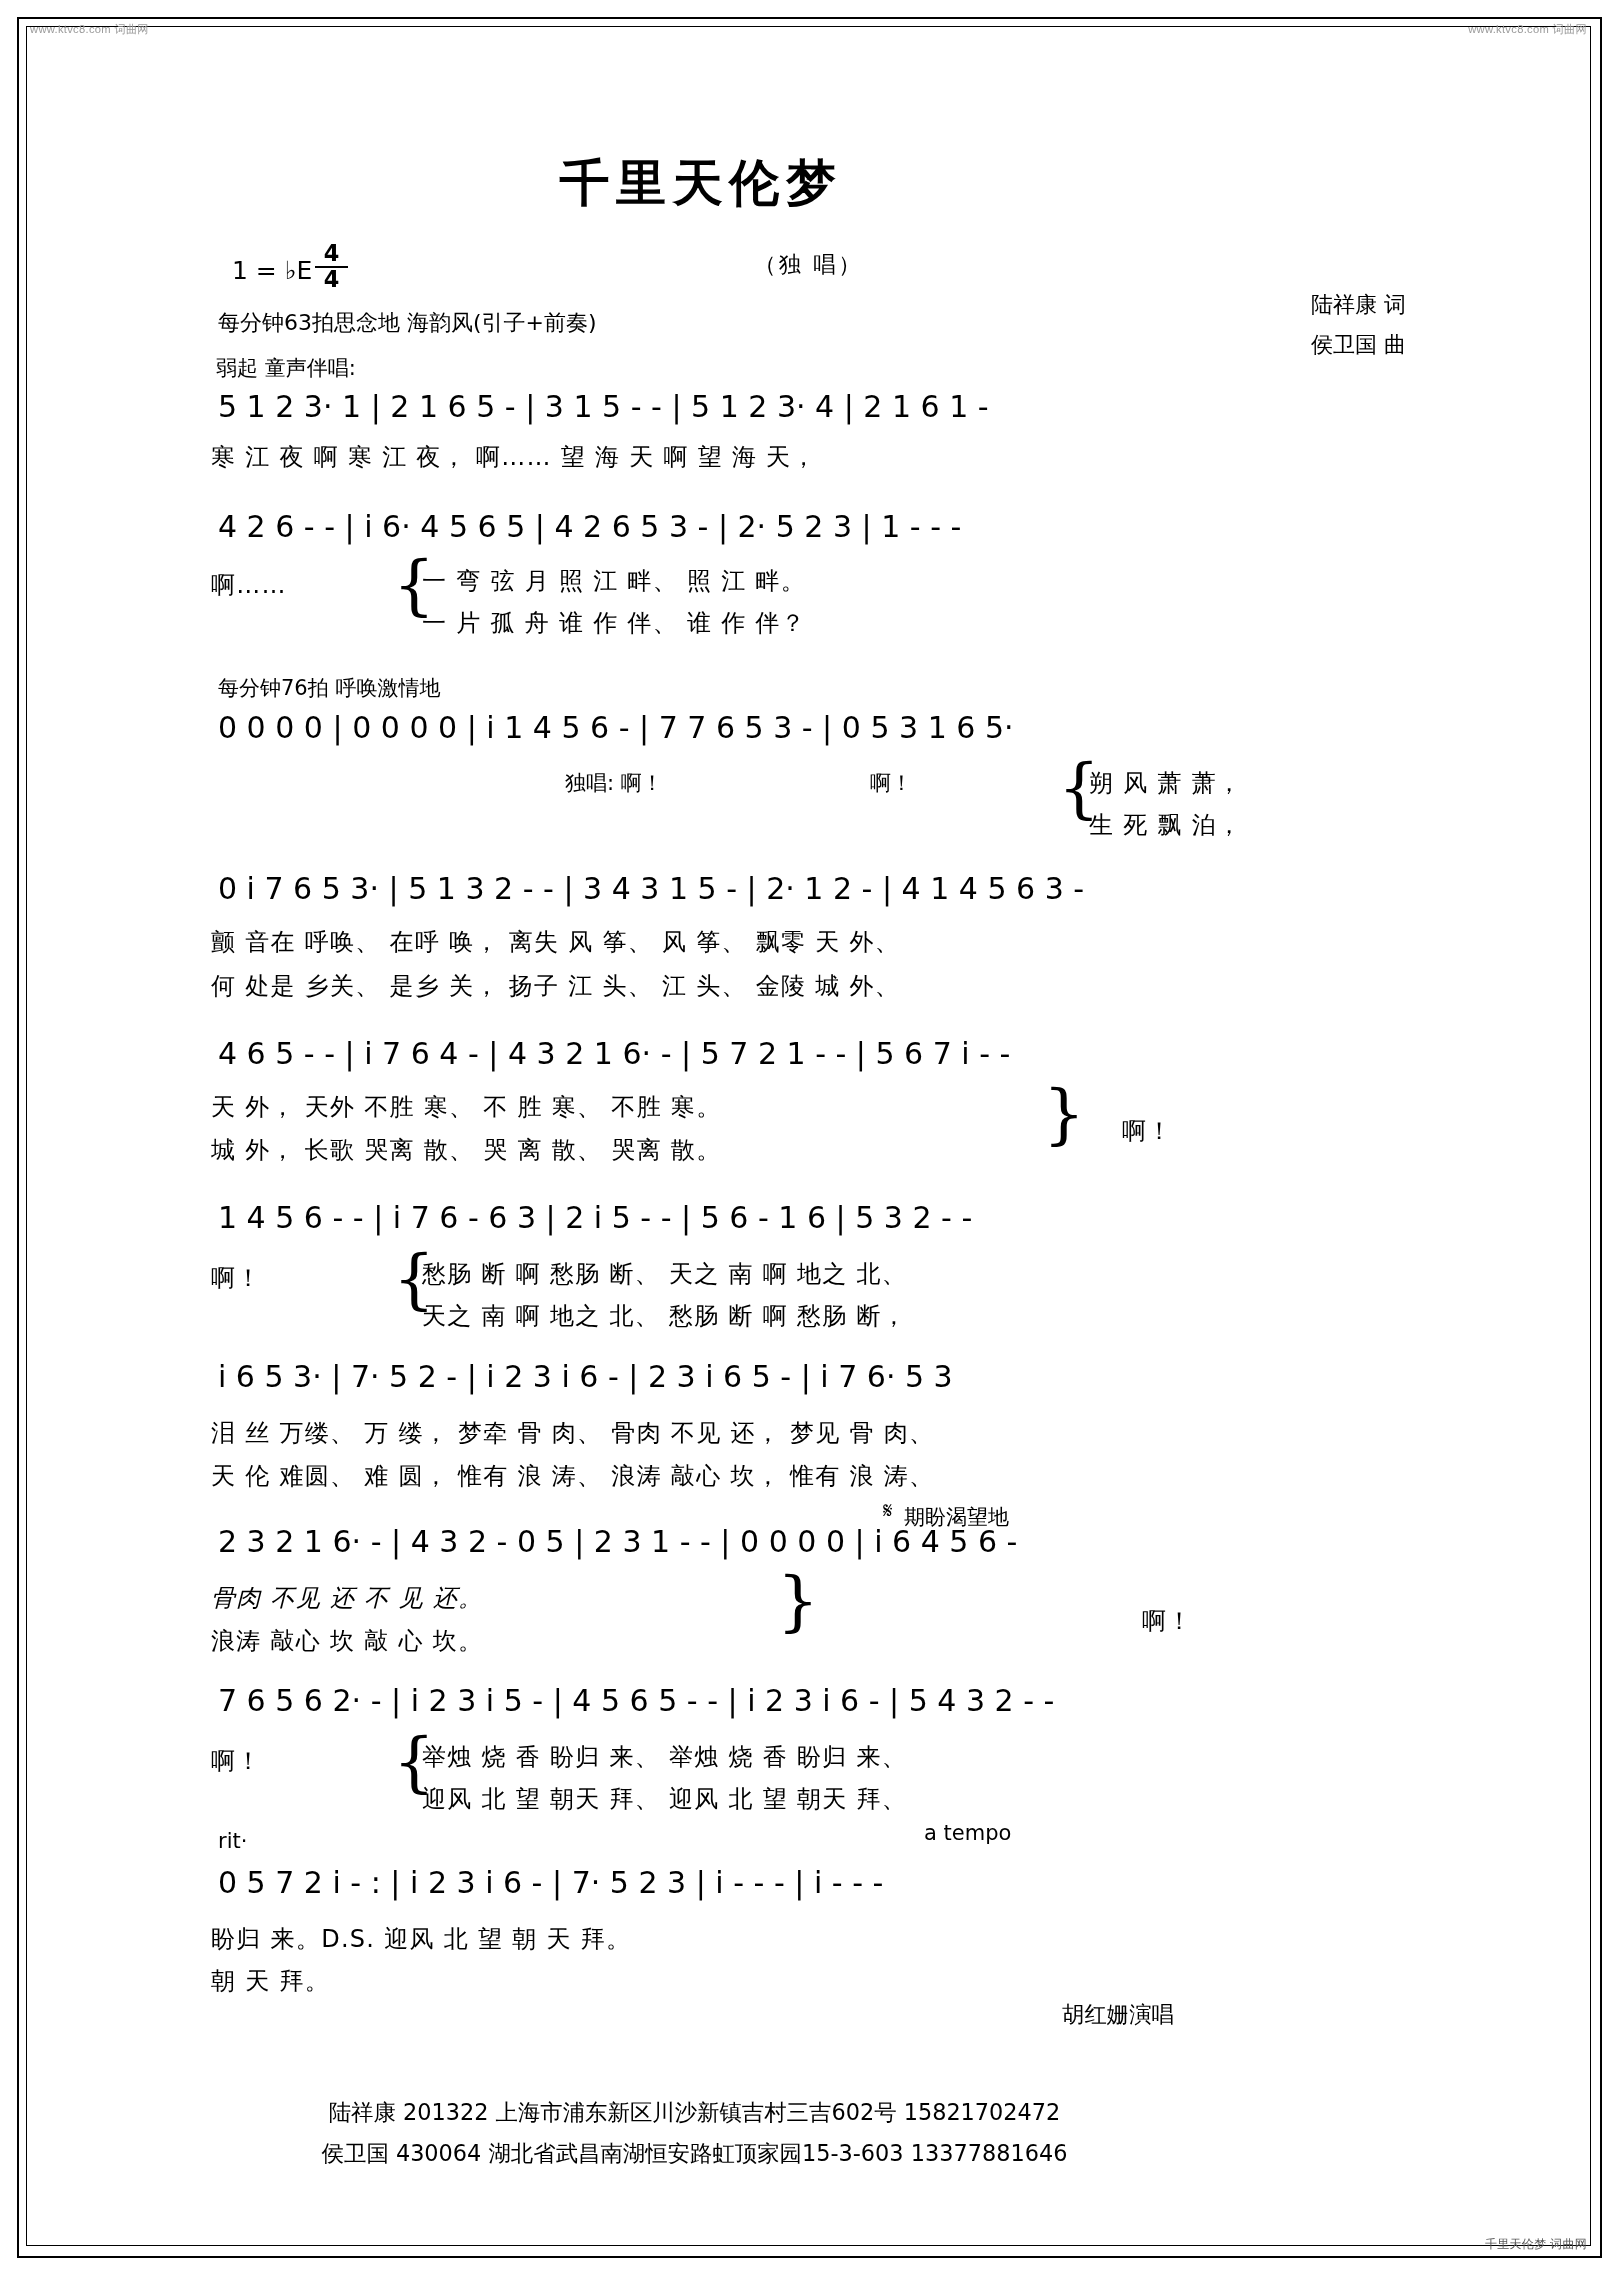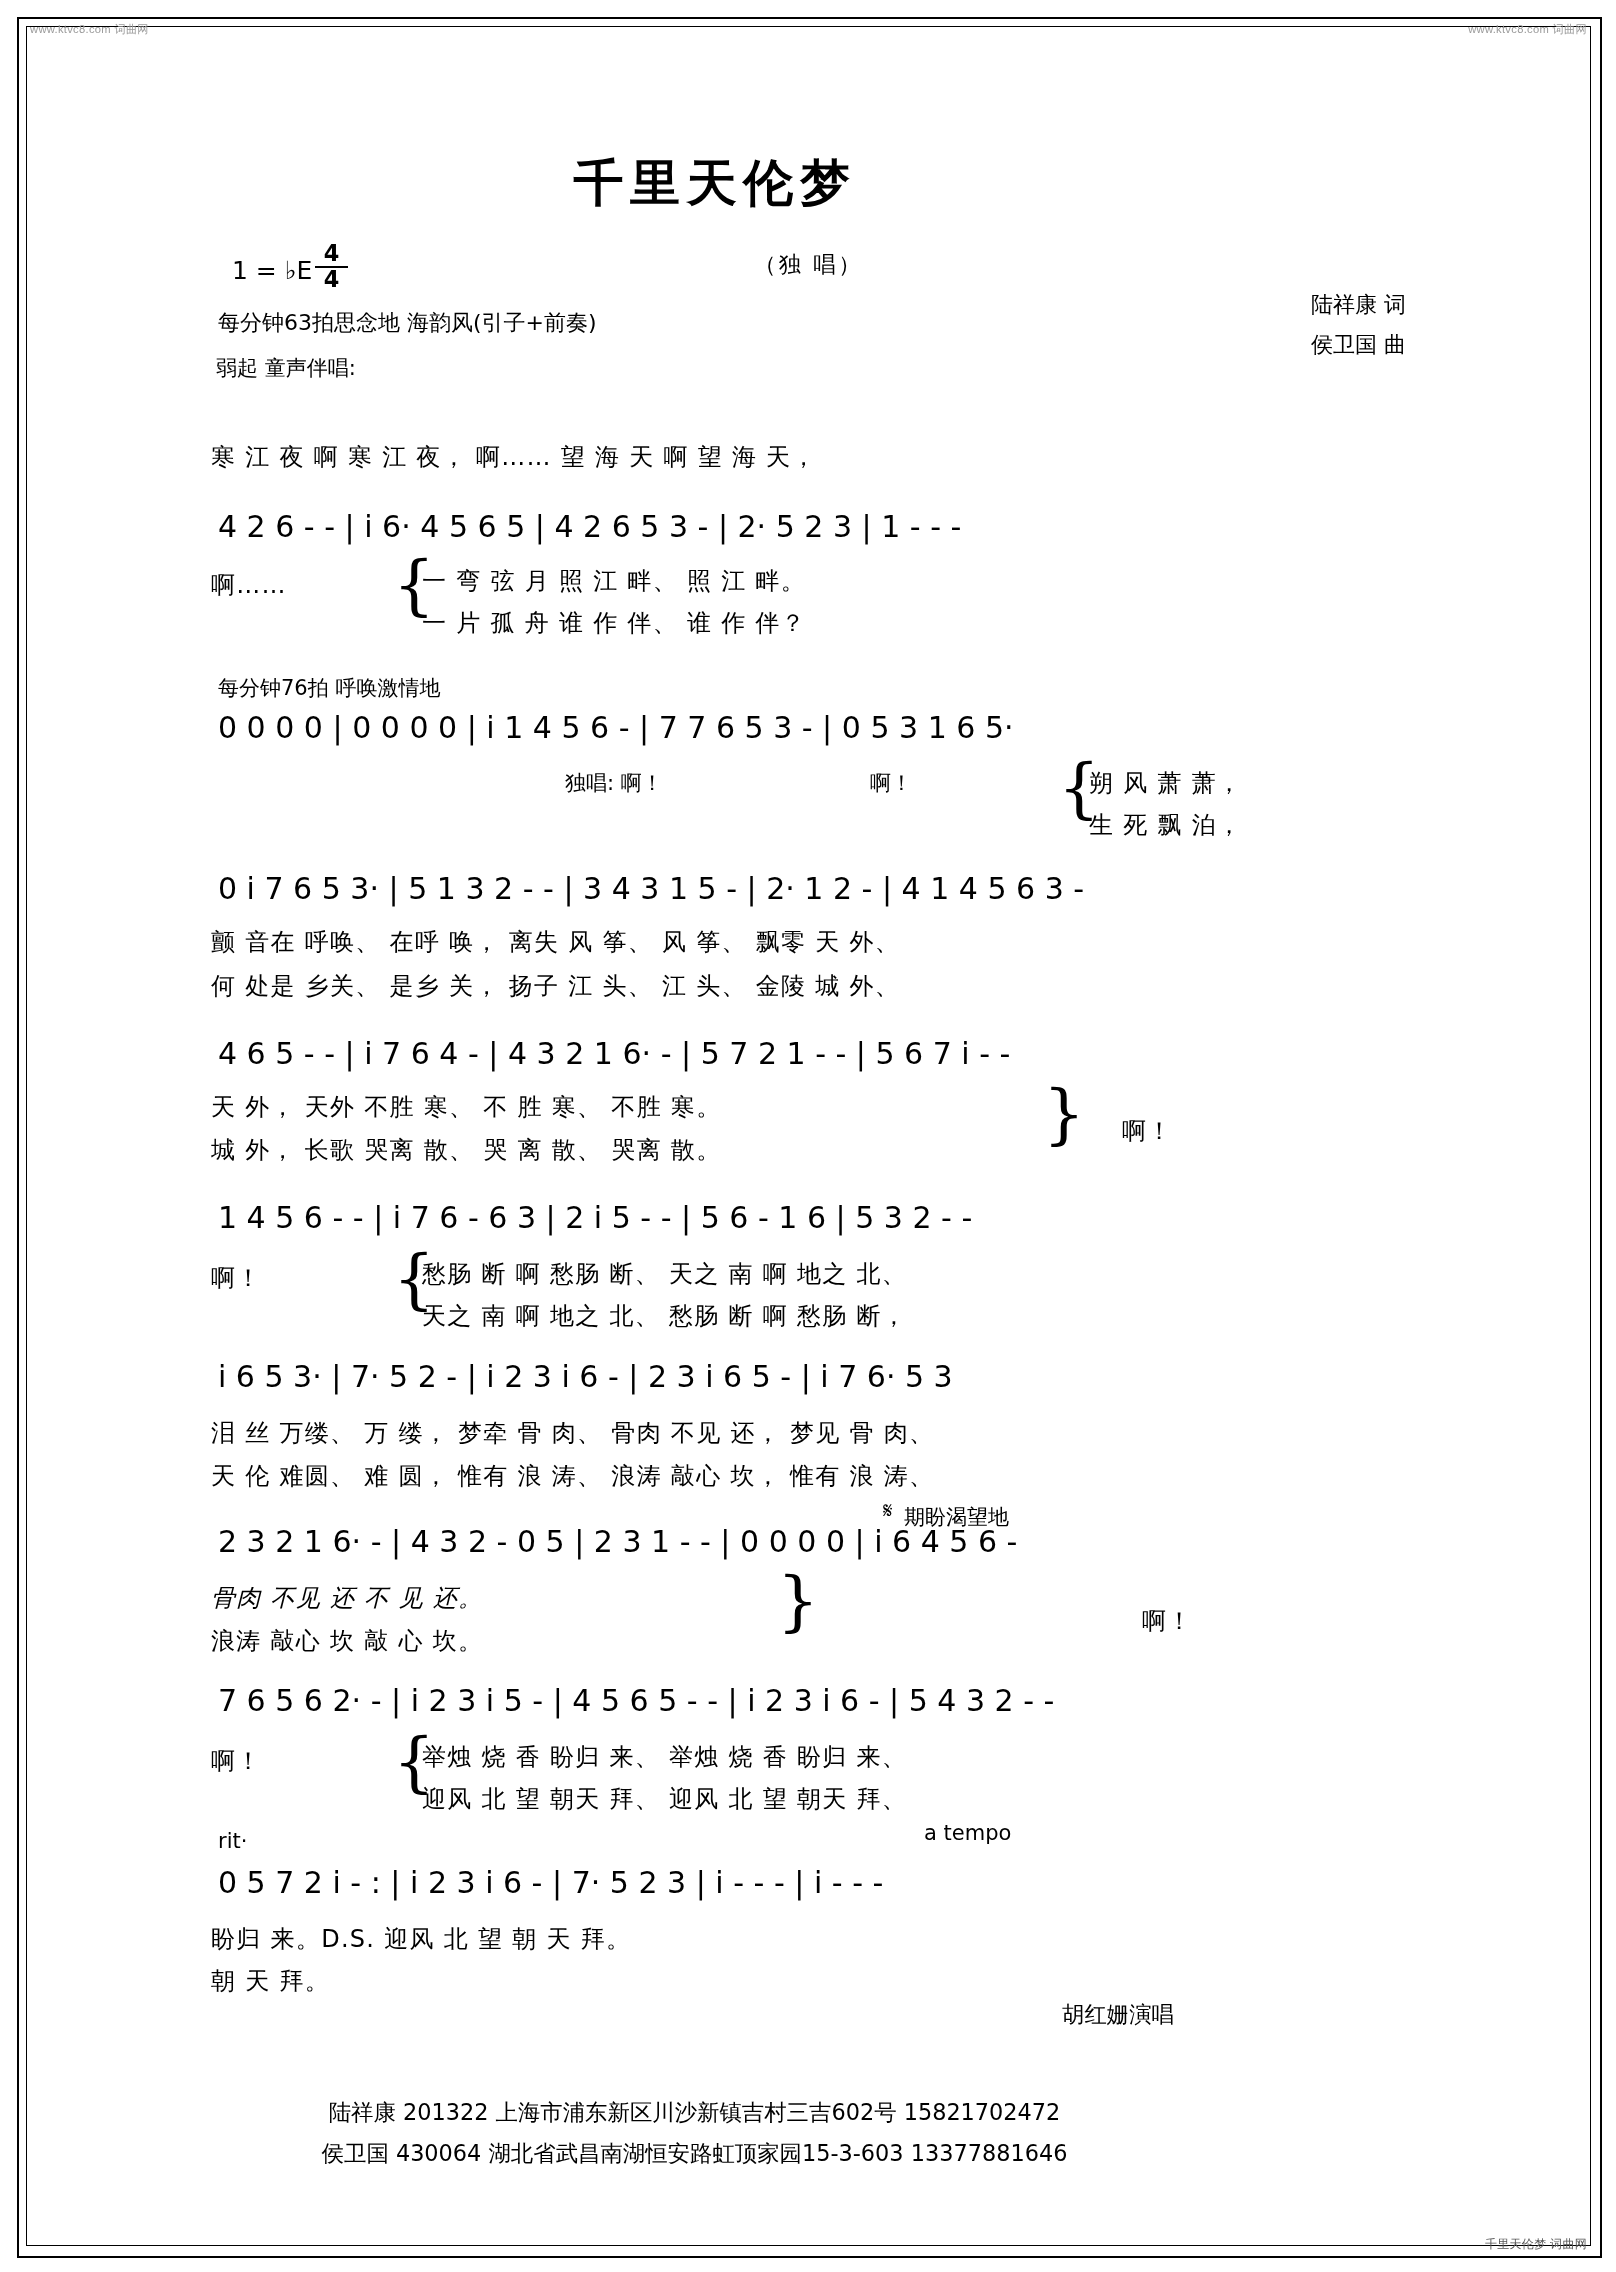--- a/index.html
+++ b/index.html
@@ -23,21 +23,21 @@
     border:0.7px solid #000;
   }
   .wm{
     position:absolute;font-size:11.2px;color:#9a9a9a;font-family:"Liberation Sans",sans-serif;
     letter-spacing:0.3px;white-space:nowrap;
   }
   .wm-tl{left:30px;top:22.4px;}
   .wm-tr{right:30px;top:22.4px;}
   .wm-br{right:30px;bottom:20px;color:#555;font-size:12px;}
   .title{
-    position:absolute;top:150px;left:16px;width:1398px;text-align:center;
+    position:absolute;top:150px;left:2px;width:1398px;text-align:center;
     font-size:50px;font-weight:bold;letter-spacing:6.6px;
     font-family:Liberation Sans, sans-serif;
   }
   .subtitle{
     position:absolute;top:249px;left:0;width:1617px;text-align:center;
     font-size:22.4px;letter-spacing:2.6px;
     font-family:"DejaVu Sans", sans-serif;
   }
   .keysig{
     position:absolute;left:232px;top:256px;font-size:25px;
@@ -99,20 +99,21 @@
   <div class="meter">
     <span class="num">4</span>
     <span class="den">4</span>
   </div>
 
   <div class="tempo1">每分钟63拍思念地 海韵风(引子+前奏)</div>
   <div class="credit1">陆祥康 词</div>
   <div class="credit2">侯卫国 曲</div>
 
   <div class="cue" style="left:216px;top:354px;">弱起 童声伴唱:</div>
+  <div class="note-line" style="left:218px;top:389px;">5 1 2 3· 1 | 2 1 6 5 - | 3 1 5 - - | 5 1 2 3· 4 | 2 1 6 1 -</div>
   <div class="lyric" style="left:211px;top:441px;">寒 江  夜 啊 寒 江  夜，   啊……            望 海  天 啊 望 海  天，</div>
 
   <div class="note-line" style="left:218px;top:509px;">4 2 6 - - | i 6· 4 5 6 5 | 4 2 6 5 3 - | 2· 5 2 3 | 1 - - -</div>
   <div class="lyric" style="left:211px;top:569px;">啊……</div>
   <div class="brace" style="left:393px;top:552px;">{</div>
   <div class="lyric" style="left:422px;top:565px;">一 弯  弦   月 照  江  畔、  照  江   畔。</div>
   <div class="lyric" style="left:422px;top:607px;">一 片  孤   舟 谁  作  伴、  谁  作   伴？</div>
 
   <div class="cue" style="left:218px;top:674px;">每分钟76拍  呼唤激情地</div>
   <div class="note-line" style="left:218px;top:710px;">0 0 0 0 | 0 0 0 0 | i 1 4 5 6 - | 7 7 6 5 3 - | 0 5 3 1 6 5·</div>

